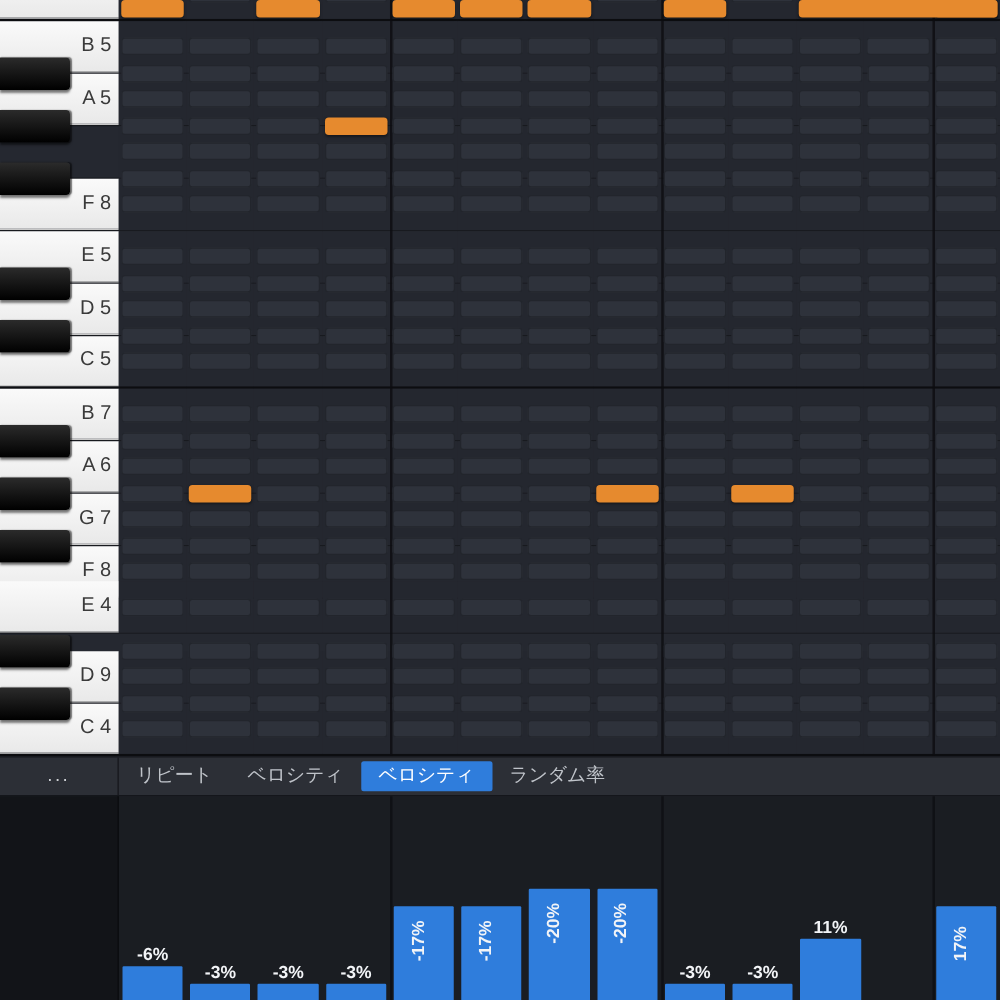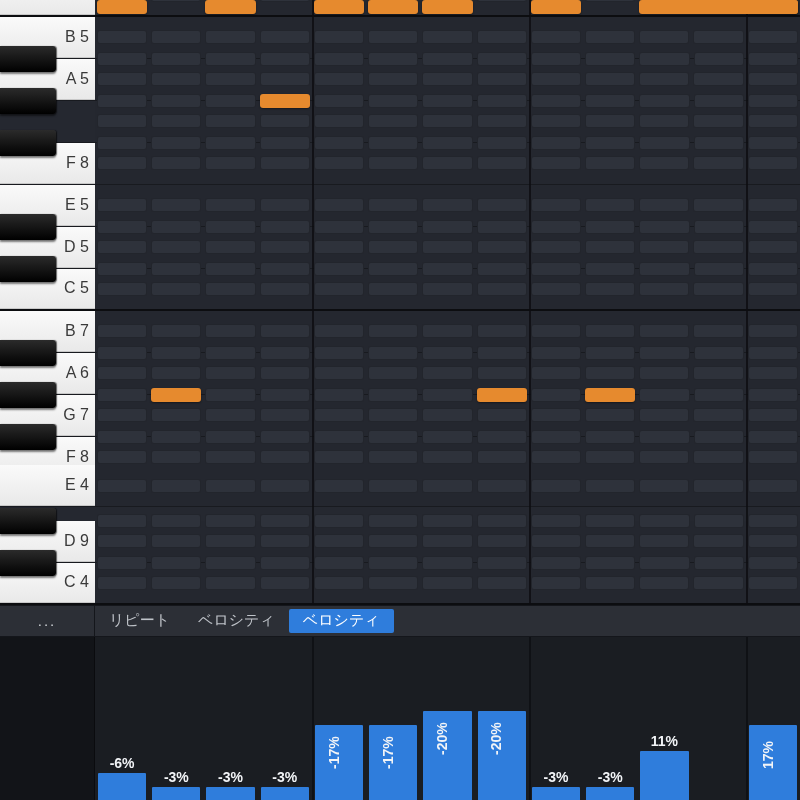--- a/index.html
+++ b/index.html
@@ -946,20 +946,21 @@
       <div class="black-key" style="top: 381.8px; height: 26px; width: 56px;"></div>
       <div class="black-key" style="top: 423.8px; height: 26px; width: 56px;"></div>
       <div class="black-key" style="top: 507.8px; height: 26px; width: 56px;"></div>
       <div class="black-key" style="top: 549.8px; height: 26px; width: 56px;"></div>
     </div>
   <div id="tab-strip" style="top: 604.8px;">
       <div class="more-btn">...</div>
       <div class="tab">リピート</div>
       <div class="tab">ベロシティ</div>
       <div class="tab active">ベロシティ</div>
+      <div class="tab">ランダム率</div>
     </div>
   <div id="param-lane" style="top: 636.8px; height: 163.2px;">
       <div class="dead-zone" style="width: 95px;"></div>
       <div class="param-step" style="left: 95px; width: 54.2308px;">
         <div class="param-bar" style="height: 26.64px;"></div>
         <div class="param-value" style="bottom: 28.64px;">-6%</div>
       </div>
       <div class="param-step" style="left: 149.231px; width: 54.2308px;">
         <div class="param-bar" style="height: 13.32px;"></div>
         <div class="param-value" style="bottom: 15.32px;">-3%</div>

